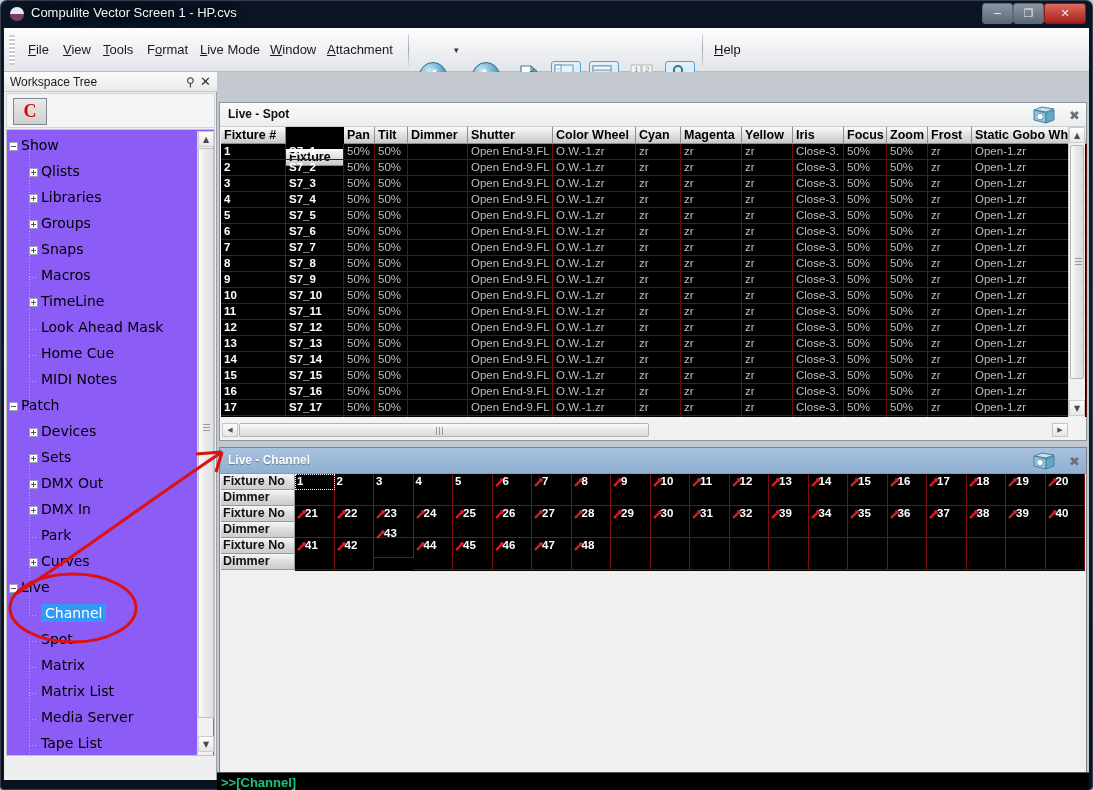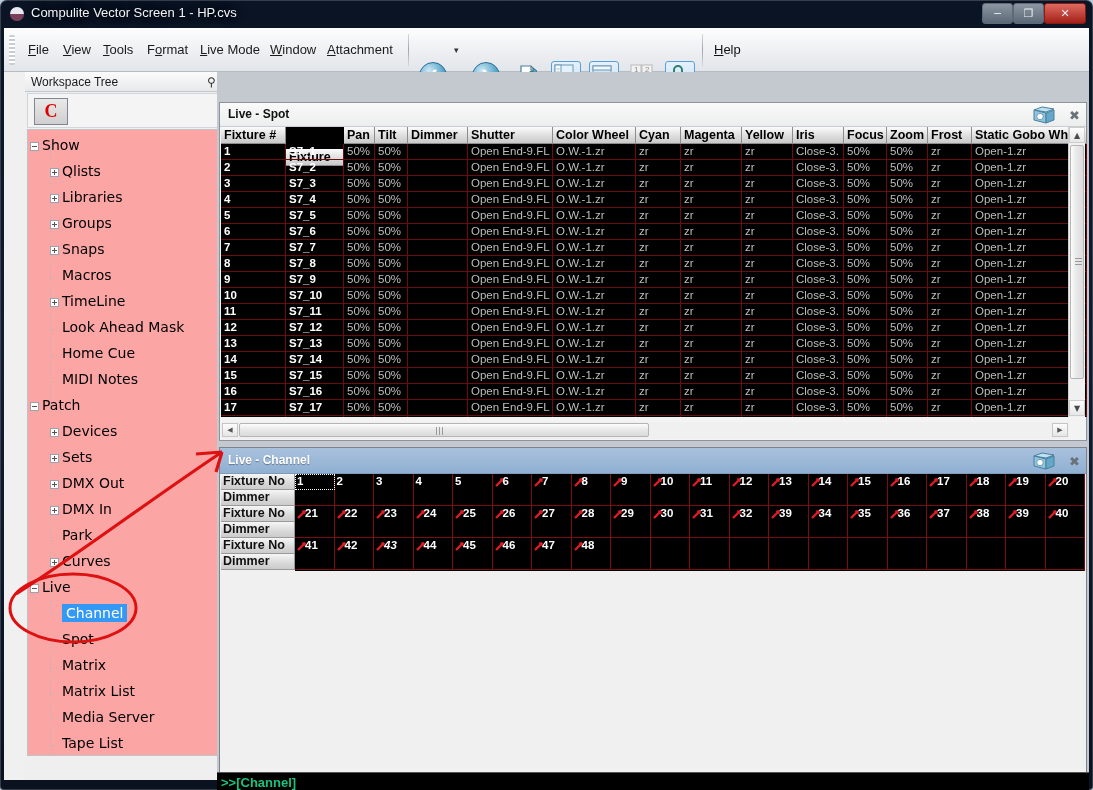--- a/index.html
+++ b/index.html
@@ -53,36 +53,36 @@
       color:#fff; font-size:15px; font-family:"DejaVu Sans", sans-serif; }
 
   .tb-box { position:absolute; top:33px; width:30px; height:30px; border-radius:3px; }
   .tb-box.active { border:1px solid #5a9fd4; background:linear-gradient(180deg,#e4f1fb,#c5e1f5); }
   .tb-box.plain { border:1px solid transparent; }
 
   #help-btn { position:absolute; left:710px; top:14px; font-size:13px; color:#111; }
 
   
   #dock { position:absolute; left:0; top:44px; width:213px; height:708px;
-      background:#efefef; border-right:1px solid #9aa0a8;margin-left:21px; }
+      background:#efefef; border-right:1px solid #9aa0a8; }
   #dock-head { position:absolute; left:0; top:0; width:213px; height:20px;
       background:linear-gradient(180deg,#fbfbfb,#e8e9eb); border-bottom:1px solid #c3c6cb; }
   #dock-title { position:absolute; left:6px; top:3px; font-size:12px; color:#1b1b1b; }
   #dock-pin { position:absolute; left:182px; top:3px; font-size:12px; color:#333; }
   #dock-x { position:absolute; left:196px; top:2px; font-size:13px; color:#333; font-family:"DejaVu Sans",sans-serif;}
 
   #dock-toolstrip { position:absolute; left:2px; top:21px; width:209px; height:35px;
       background:#f4f4f4; border:1px solid #d2d5d9; }
   #c-button { position:absolute; left:6px; top:4px; width:34px; height:27px;
       background:linear-gradient(180deg,#e9e9e9,#cfcfcf); border:1px solid #7f8792;
       display:flex; align-items:center; justify-content:center;
       color:#e00000; font-size:18px; font-weight:bold; font-family:"Liberation Serif",serif; }
 
   #tree { position:absolute; left:2px; top:57px; width:209px; height:627px;
-      background:#fca5a5; border:1px solid #bfc3c8; overflow:hidden; }
+      background:#8b5cf6; border:1px solid #bfc3c8; overflow:hidden; }
   .node { position:absolute; height:26px; white-space:nowrap; font-size:14px;
       font-family:"DejaVu Sans", sans-serif; color:#000; }
   .node .lbl { position:absolute; top:3px; }
   .expander { position:absolute; top:8px; width:9px; height:9px; border:1px solid #9aa4af;
       background:#fff; }
   .expander:before { content:''; position:absolute; left:1px; top:3px; width:5px; height:1px; background:#555; }
   .expander.plus:after { content:''; position:absolute; left:3px; top:1px; width:1px; height:5px; background:#555; }
   .dotline-v { position:absolute; width:1px;
       background-image:linear-gradient(180deg,#b7b7b7 50%,transparent 0);
       background-size:1px 3px; }
@@ -1033,21 +1033,21 @@
                 </svg>
                 <span class="cnum">41</span>
               </div>
               <div class="ccell" style="left: 39.5px; top: 64px; width: 39.5px; height: 32px;">
                 <svg class="cmark" viewBox="0 0 9 9">
                   <path d="M1 8 L8 1" stroke="#e01b24" stroke-width="2.4"></path>
                   <path d="M8 1 L5.2 1.4 M8 1 L7.6 3.8" stroke="#e01b24" stroke-width="1.6" fill="none"></path>
                 </svg>
                 <span class="cnum">42</span>
               </div>
-              <div class="ccell" style="left: 79px; top: 64px; width: 39.5px; height: 32px; font-style: italic;">
+              <div class="ccell" style="left: 79px; top: 52px; width: 39.5px; height: 32px;">
                 <svg class="cmark" viewBox="0 0 9 9">
                   <path d="M1 8 L8 1" stroke="#e01b24" stroke-width="2.4"></path>
                   <path d="M8 1 L5.2 1.4 M8 1 L7.6 3.8" stroke="#e01b24" stroke-width="1.6" fill="none"></path>
                 </svg>
                 <span class="cnum">43</span>
               </div>
               <div class="ccell" style="left: 118.5px; top: 64px; width: 39.5px; height: 32px; text-align: center;">
                 <svg class="cmark" viewBox="0 0 9 9">
                   <path d="M1 8 L8 1" stroke="#e01b24" stroke-width="2.4"></path>
                   <path d="M8 1 L5.2 1.4 M8 1 L7.6 3.8" stroke="#e01b24" stroke-width="1.6" fill="none"></path>

